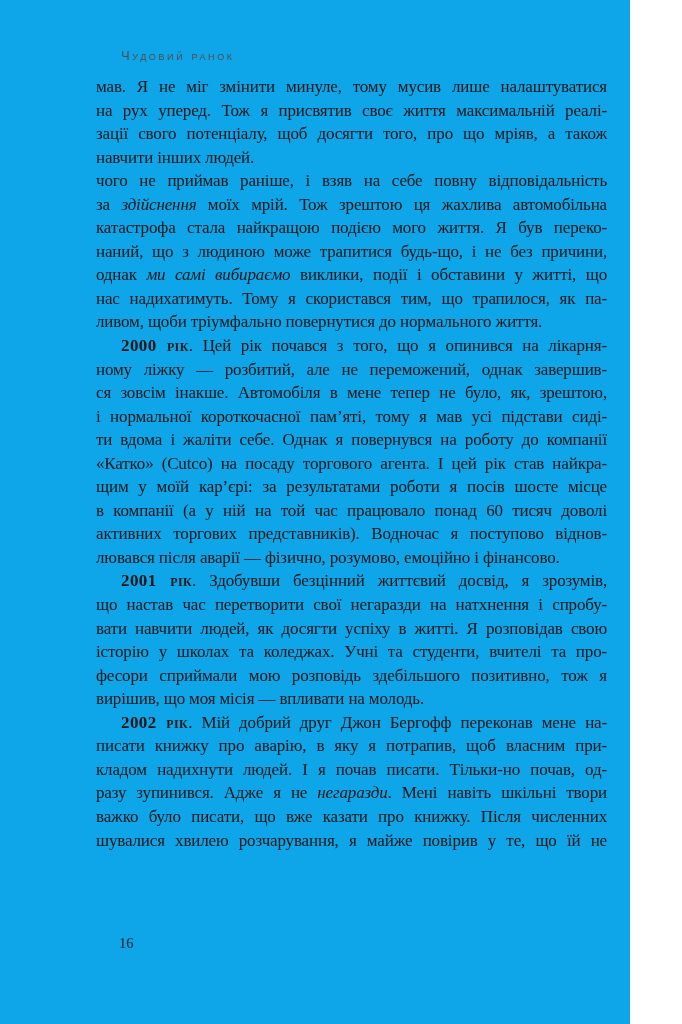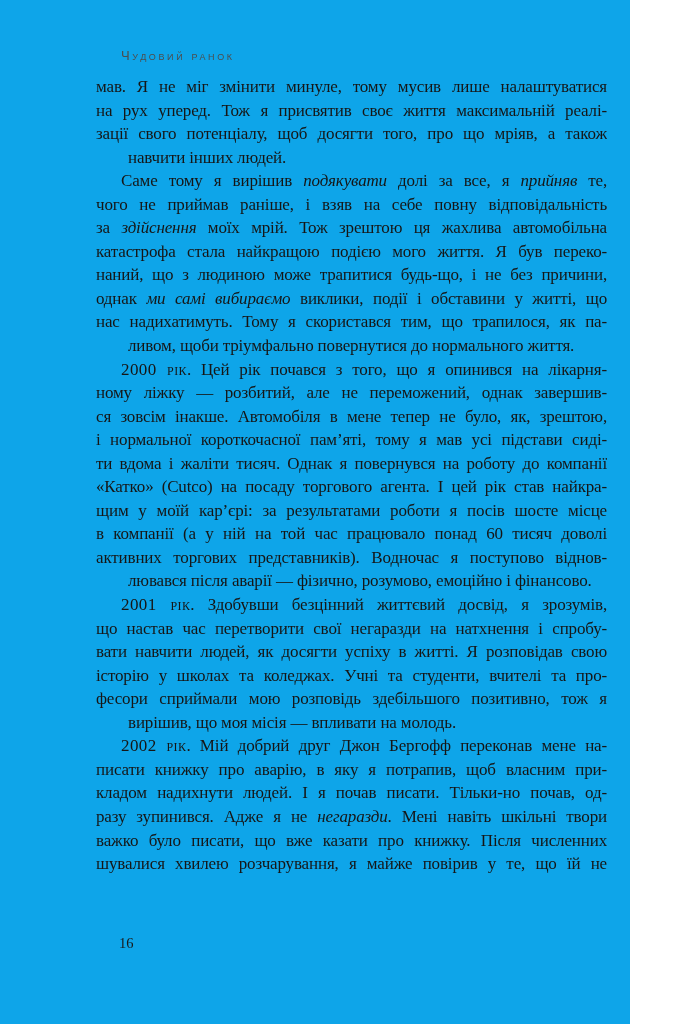--- a/index.html
+++ b/index.html
@@ -38,28 +38,27 @@
   }
   .paragraph { margin: 0; padding: 0; }
   .line {
     height: 23.55px;
     overflow: hidden;
     text-align: justify;
     text-align-last: justify;
   }
   .line.last-left {
     text-align-last: left;
-    margin-left: 32px;
   }
   .line.indent {
     text-indent: 25px;
   }
   .i { font-style: italic; }
   .b {
-    font-weight: normal;
+    font-weight: bold;
     font-variant: small-caps;
     letter-spacing: 0.4px;
   }
   .page-number {
     position: absolute;
     left: 119px;
     top: 935px;
     font-size: 14.5px;
     color: #1a1a1a;
     text-align: right;
@@ -72,35 +71,34 @@
   <div class="running-header">Чудовий ранок</div>
 
   <div class="page-body">
       <div class="paragraph">
         <div class="line"><span>мав. Я не міг змінити минуле, тому мусив лише налаштуватися</span></div>
         <div class="line"><span>на рух уперед. Тож я присвятив своє життя максимальній реалі-</span></div>
         <div class="line"><span>зації свого потенціалу, щоб досягти того, про що мріяв, а також</span></div>
         <div class="line last-left"><span>навчити інших людей.</span></div>
       </div>
       <div class="paragraph">
-        <div class="line indent"><span>Саме тому я вирішив </span><span class="i">подякувати</span><span> долі за все, я </span><span class="i">прийняв</span><span> те,</span></div>
         <div class="line"><span>чого не приймав раніше, і взяв на себе повну відповідальність</span></div>
         <div class="line"><span>за </span><span class="i">здійснення</span><span> моїх мрій. Тож зрештою ця жахлива автомобільна</span></div>
         <div class="line"><span>катастрофа стала найкращою подією мого життя. Я був переко-</span></div>
         <div class="line"><span>наний, що з людиною може трапитися будь-що, і не без причини,</span></div>
         <div class="line"><span>однак </span><span class="i">ми самі вибираємо</span><span> виклики, події і обставини у житті, що</span></div>
         <div class="line"><span>нас надихатимуть. Тому я скористався тим, що трапилося, як па-</span></div>
         <div class="line last-left"><span>ливом, щоби тріумфально повернутися до нормального життя.</span></div>
       </div>
       <div class="paragraph">
         <div class="line indent"><span class="b">2000 рік</span><span>. Цей рік почався з того, що я опинився на лікарня-</span></div>
         <div class="line"><span>ному ліжку — розбитий, але не переможений, однак завершив-</span></div>
         <div class="line"><span>ся зовсім інакше. Автомобіля в мене тепер не було, як, зрештою,</span></div>
         <div class="line"><span>і нормальної короткочасної пам’яті, тому я мав усі підстави сиді-</span></div>
-        <div class="line"><span>ти вдома і жаліти тисяч. Однак я повернувся на роботу до компанії</span></div>
+        <div class="line"><span>ти вдома і жаліти себе. Однак я повернувся на роботу до компанії</span></div>
         <div class="line"><span>«Катко» (Cutco) на посаду торгового агента. І цей рік став найкра-</span></div>
         <div class="line"><span>щим у моїй кар’єрі: за результатами роботи я посів шосте місце</span></div>
         <div class="line"><span>в компанії (а у ній на той час працювало понад 60 тисяч доволі</span></div>
         <div class="line"><span>активних торгових представників). Водночас я поступово віднов-</span></div>
         <div class="line last-left"><span>лювався після аварії — фізично, розумово, емоційно і фінансово.</span></div>
       </div>
       <div class="paragraph">
         <div class="line indent"><span class="b">2001 рік</span><span>. Здобувши безцінний життєвий досвід, я зрозумів,</span></div>
         <div class="line"><span>що настав час перетворити свої негаразди на натхнення і спробу-</span></div>
         <div class="line"><span>вати навчити людей, як досягти успіху в житті. Я розповідав свою</span></div>

